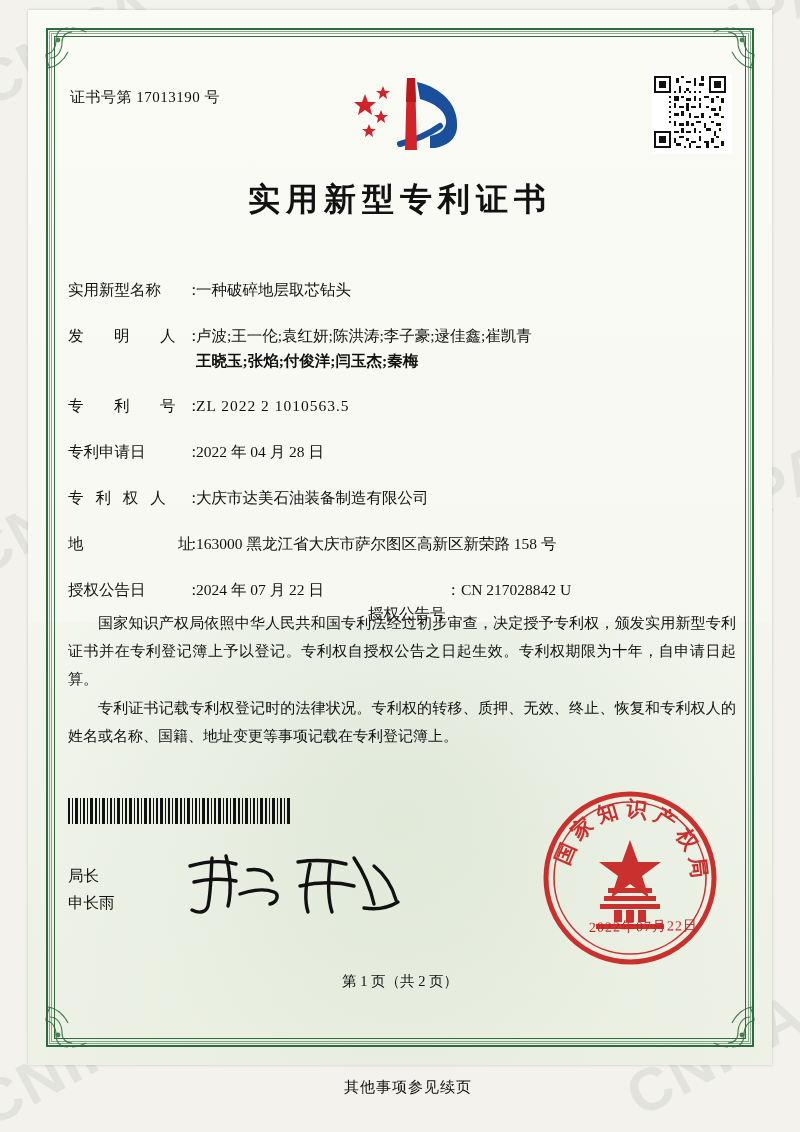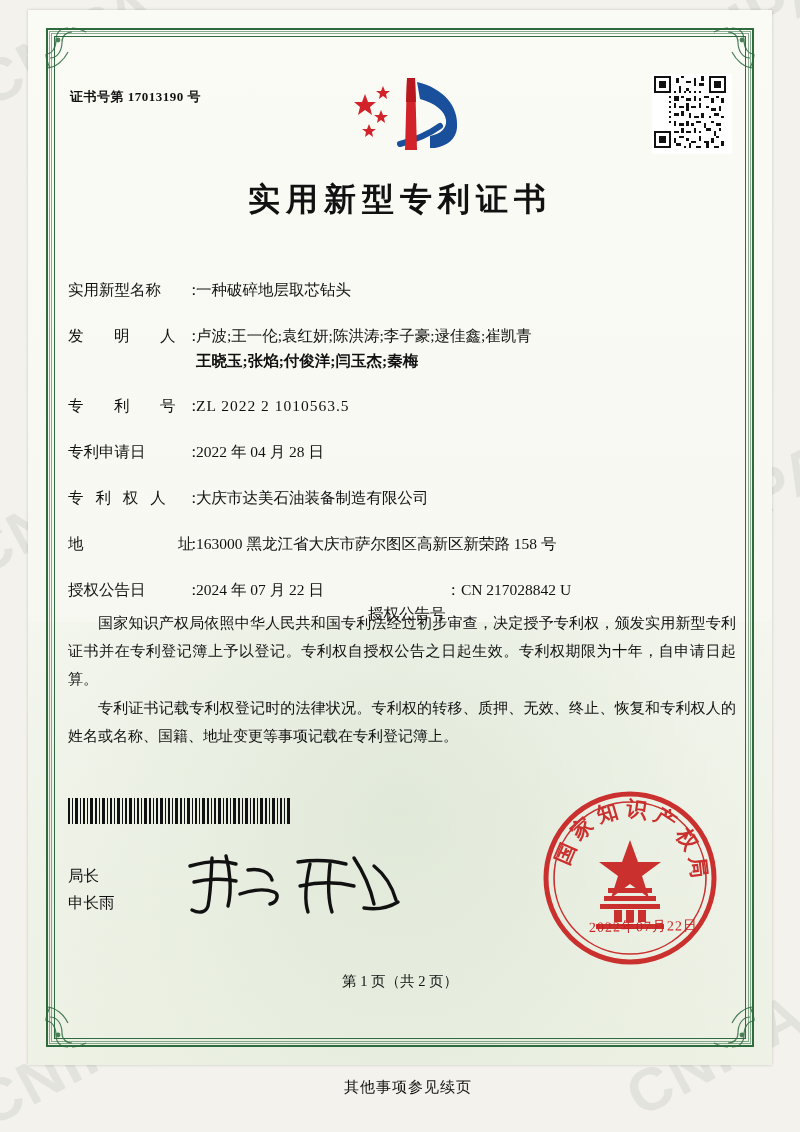--- a/index.html
+++ b/index.html
@@ -90,24 +90,23 @@
   .corner.tl { left: 14px;  top: 14px; }
   .corner.tr { right: 14px; top: 14px;  transform: scaleX(-1); }
   .corner.bl { left: 14px;  bottom: 14px; transform: scaleY(-1); }
   .corner.br { right: 14px; bottom: 14px; transform: scale(-1,-1); }
 
   
   .cert-no {
     position: absolute;
     left: 42px;
     top: 78px;
-    font-size: 13px;
+    font-size: 15px;
     color: #111;
     letter-spacing: 0.5px;
-    font-weight: bold;
   }
   .logo {
     position: absolute;
     left: 50%;
     top: 62px;
     transform: translateX(-50%);
     width: 150px;
     height: 88px;
   }
   .qr {

